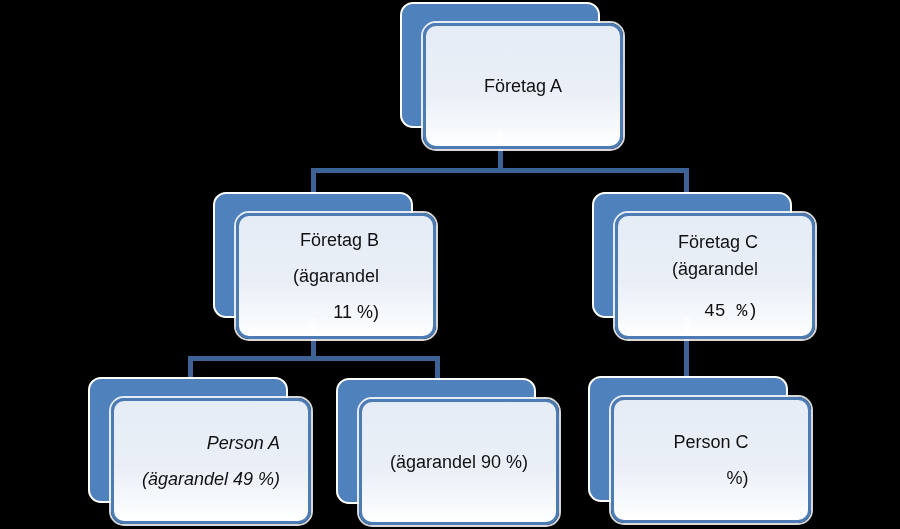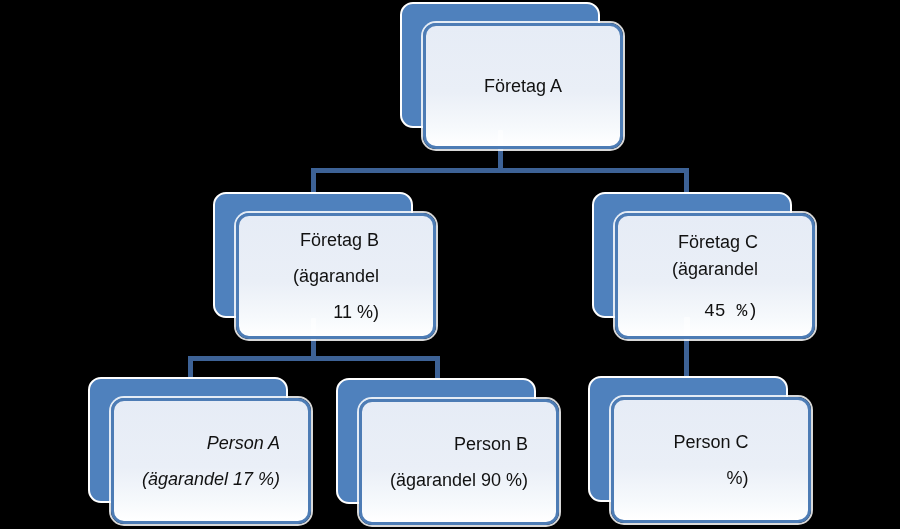--- a/index.html
+++ b/index.html
@@ -94,30 +94,29 @@
         <div class="line">45 %)</div>
       </div>
     </div>
   </div>
 
   <div class="node node-pa">
     <div class="back"></div>
     <div class="front">
       <div class="label">
         <div class="line">Person A</div>
-        <div class="line">(ägarandel 17 %)</div>
+        <div class="line">(ägarandel 49 %)</div>
       </div>
     </div>
   </div>
 
   <div class="node node-pb">
     <div class="back"></div>
     <div class="front">
       <div class="label">
-        <div class="line">Person B</div>
         <div class="line">(ägarandel 90 %)</div>
       </div>
     </div>
   </div>
 
   <div class="node node-pc">
     <div class="back"></div>
     <div class="front">
       <div class="label">
         <div class="line">Person C</div>

